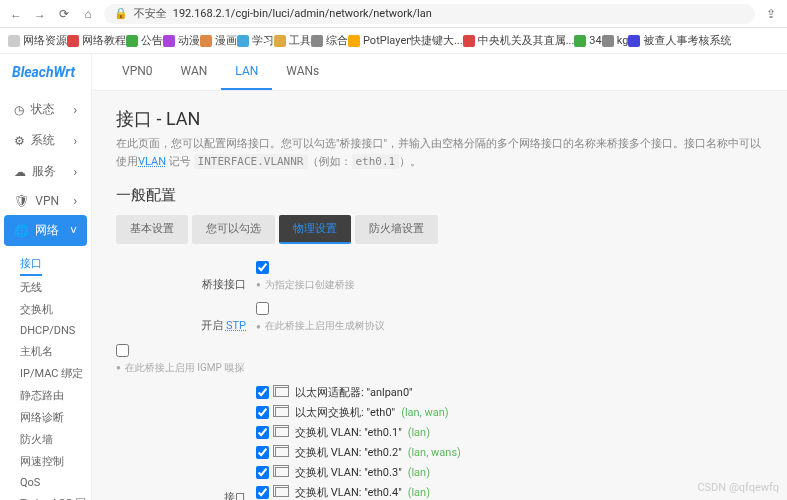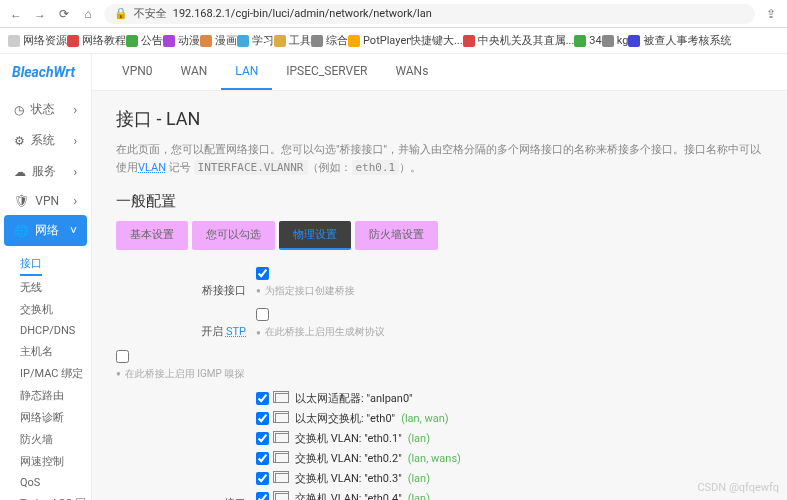--- a/index.html
+++ b/index.html
@@ -17,27 +17,27 @@
 .side-item{display:flex;align-items:center;justify-content:space-between;padding:7px 10px;color:#666;cursor:pointer;border-radius:4px;font-size:12px}
 .side-item.active{background:#2a8ef0;color:#fff}
 .side-sub{padding-left:20px;font-size:11px;color:#666;display:flex;flex-direction:column;gap:1px;margin-top:3px}
 .side-sub a{display:block;padding:3px 0;cursor:pointer}
 .side-sub a.sel{color:#2a8ef0;border-bottom:2px solid #2a8ef0;width:fit-content}
 .content{flex:1;background:#f7f7f7;overflow:auto}
 .top-tabs{background:#fff;display:flex;padding:0 16px;border-bottom:1px solid #eee}
 .top-tab{padding:10px 14px;font-size:12px;color:#666;cursor:pointer}
 .top-tab.active{color:#2a8ef0;border-bottom:2px solid #2a8ef0}
 .page{padding:16px 24px}
-.page-title{font-size:18px;color:#333;margin-bottom:10px}
+.page-title{font-size:18px;color:#333;margin-bottom:4px}
 .page-desc{font-size:11px;color:#888;margin-bottom:16px;line-height:1.6}
 .page-desc a{color:#2a8ef0}
 .page-desc code{background:#f0f0f0;padding:1px 4px;border-radius:2px;font-family:monospace}
 .section-title{font-size:15px;margin:16px 0 10px}
 .inner-tabs{display:flex;gap:4px;margin-bottom:16px}
-.inner-tab{padding:6px 14px;background:#f0abfc;color:#666;font-size:11px;cursor:pointer;border-radius:2px}
+.inner-tab{padding:6px 14px;background:#e5e5e5;color:#666;font-size:11px;cursor:pointer;border-radius:2px}
 .inner-tab.active{background:#404040;color:#2a8ef0;border-bottom:2px solid #2a8ef0}
 .form-row{display:flex;align-items:flex-end;margin-bottom:10px}
 .form-label{width:140px;text-align:right;padding-right:10px;font-size:11px;color:#555;padding-top:2px}
 .form-val{flex:1;font-size:11px}
 .cb{width:13px;height:13px;vertical-align:middle}
 .hint{color:#aaa;font-size:10px;margin-top:4px;display:flex;align-items:center;gap:4px}
 .hint::before{content:"●";font-size:8px}
 .if-row{display:flex;align-items:center;gap:6px;margin-bottom:5px;font-size:11px}
 .if-ico{width:14px;height:10px;border:1px solid #888;position:relative}
 .if-ico.stack::after{content:"";position:absolute;width:14px;height:10px;border:1px solid #888;top:-3px;left:-3px}
@@ -172,21 +172,20 @@
         <a class="">Turbo ACC 网络加速</a>
       </div>
 
   </div>
 
   <div class="content">
     <div class="top-tabs" id="top-tabs">
         <div class="top-tab">VPN0</div>
         <div class="top-tab">WAN</div>
         <div class="top-tab active">LAN</div>
-        <div class="top-tab">IPSEC_SERVER</div>
         <div class="top-tab">WANs</div>
       </div>
 
     <div class="page">
       <div class="page-title">接口 - LAN</div>
       <div class="page-desc">
         <span>在此页面，您可以配置网络接口。您可以勾选"桥接接口"，并输入由空格分隔的多个网络接口的名称来桥接多个接口。接口名称中可以使用</span><a class="link">VLAN</a><span> 记号 </span><code>INTERFACE.VLANNR</code><span>（例如：</span><code>eth0.1</code><span>）。</span>
       </div>
 
       <div class="section-title">一般配置</div>

